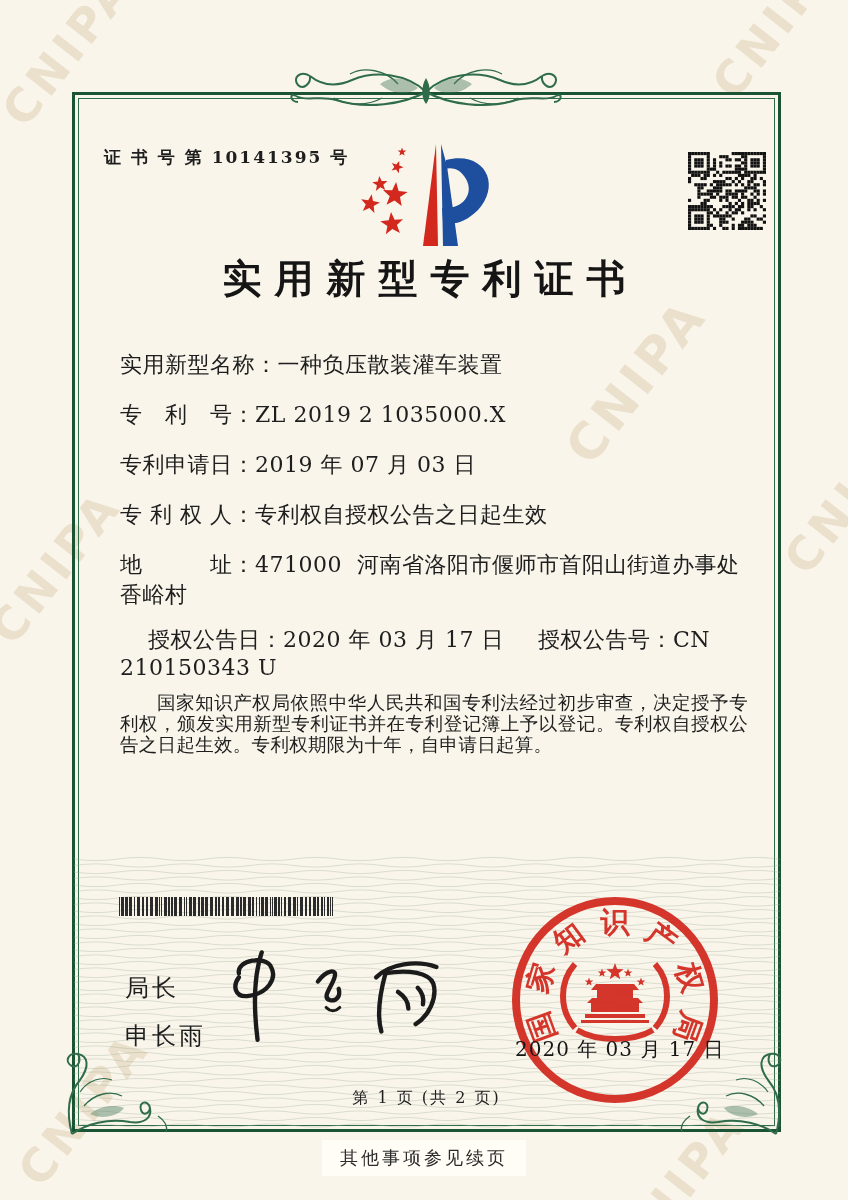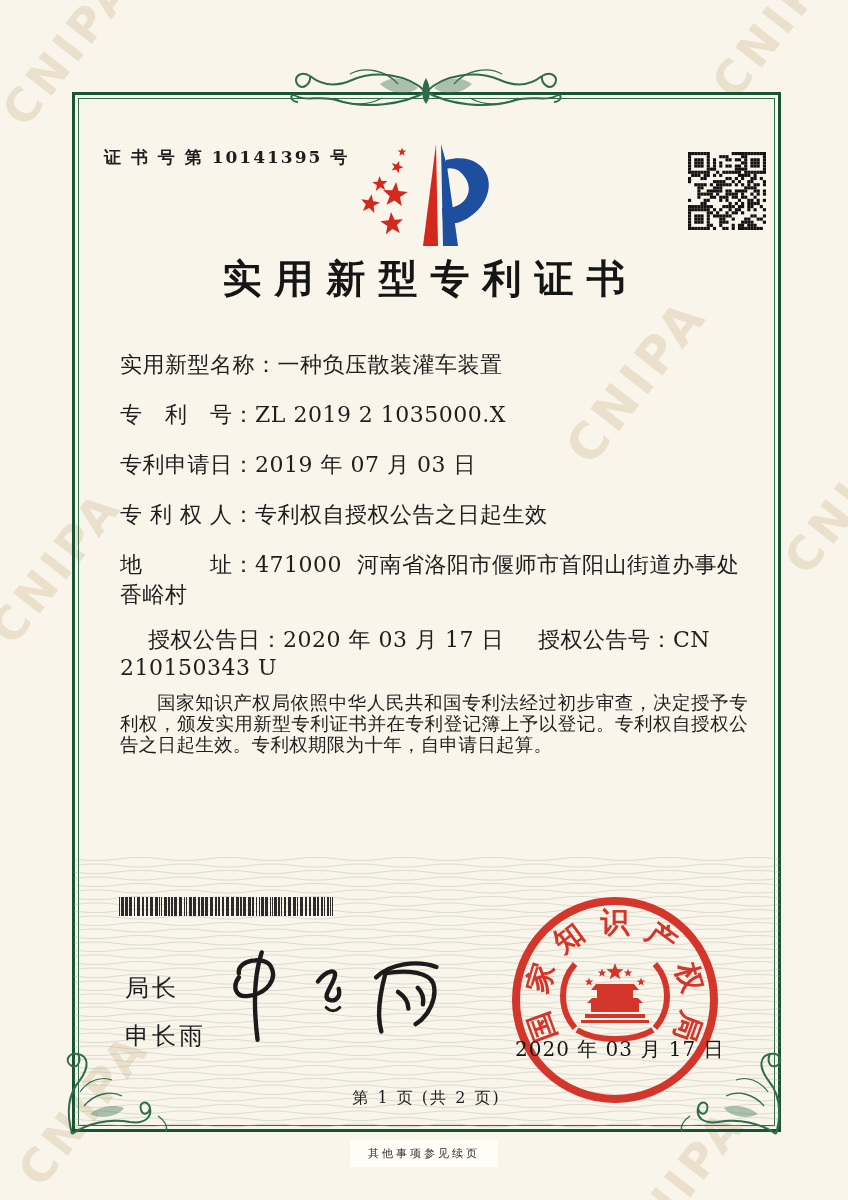--- a/index.html
+++ b/index.html
@@ -62,21 +62,21 @@
   }
   .page-footer{
     position:absolute; left:72px; top:1088px; width:709px; text-align:center;
     font-size:16px; letter-spacing:2px; z-index:4;
   }
   .note-box{
     position:absolute; left:0; top:1140px; width:848px; text-align:center; z-index:4;
   }
   .note-box span{
     display:inline-block; background:#fffdf6; padding:6px 18px;
-    font-size:11px; letter-spacing:3px; color:#2b2b2b;
+    font-size:18px; letter-spacing:3px; color:#2b2b2b;
   }
 </style>
 </head>
 <body>
 
 <span class="wm" style="left:-22px; top:22px;">CNIPA</span>
 <span class="wm" style="left:688px; top:-6px;">CNIPA</span>
 <span class="wm" style="left:540px; top:352px; font-size:50px;">CNIPA</span>
 <span class="wm" style="left:-34px; top:540px;">CNIPA</span>
 <span class="wm" style="left:760px; top:470px;">CNIPA</span>

